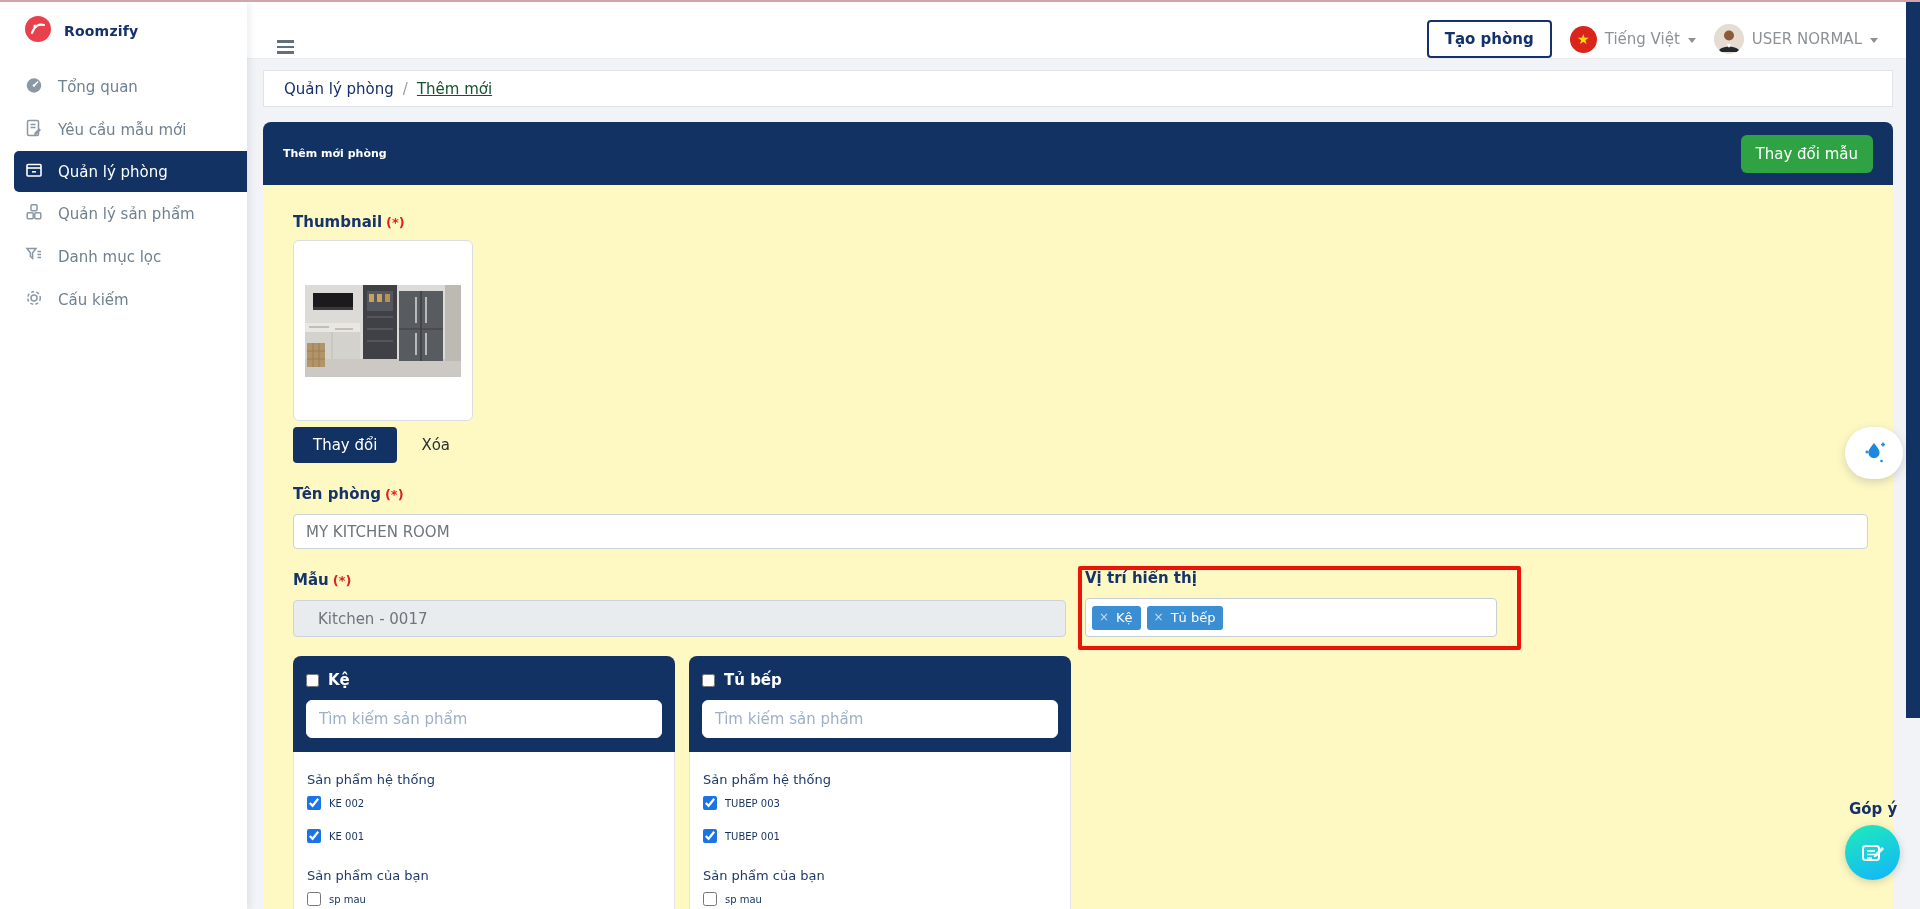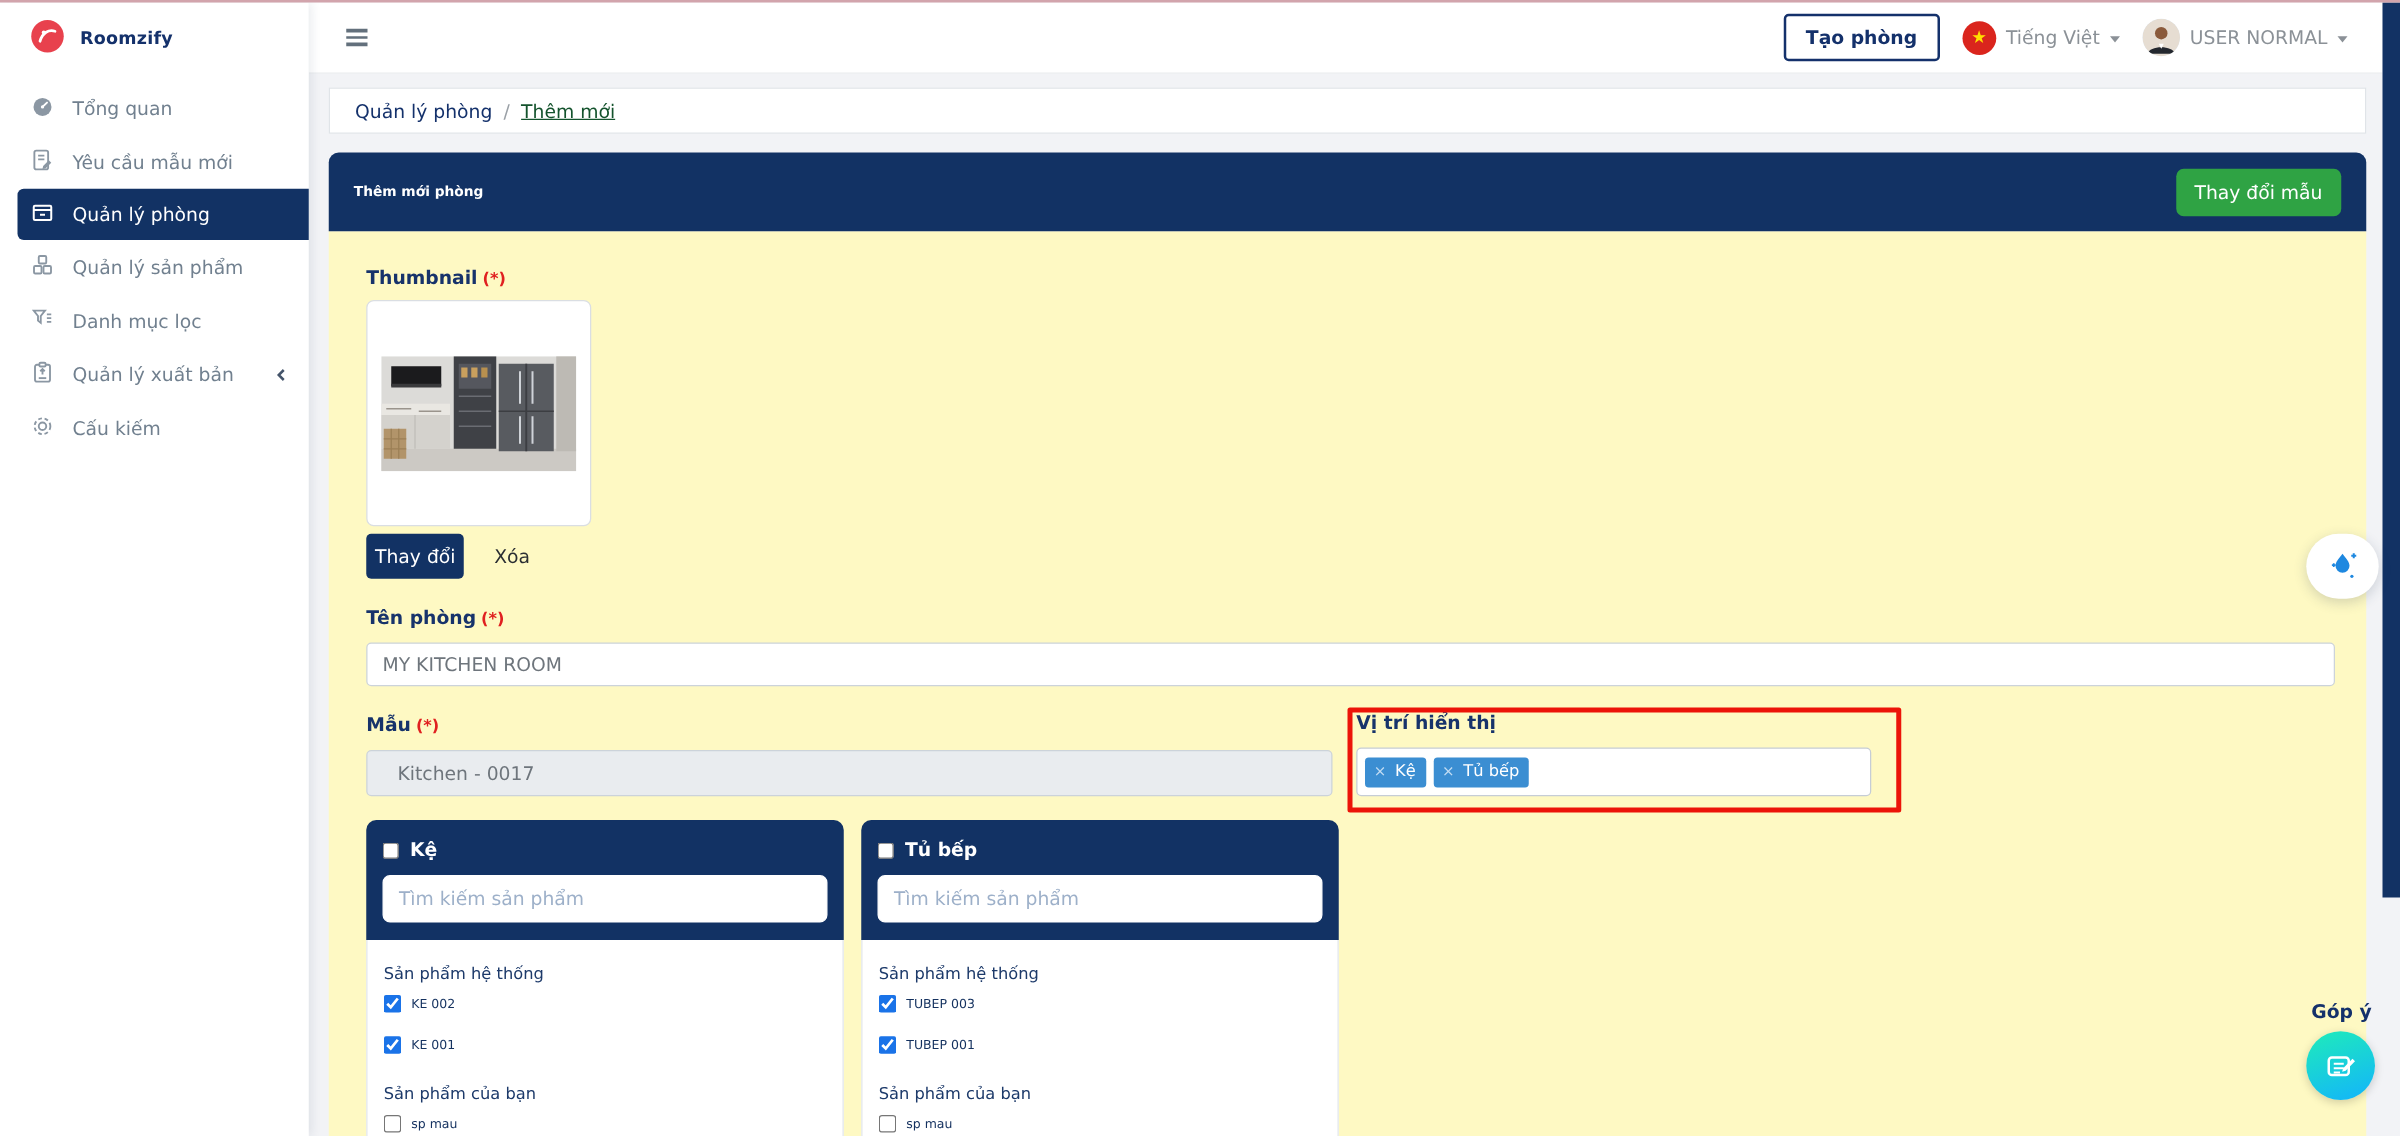--- a/index.html
+++ b/index.html
@@ -16,21 +16,21 @@
   .logo-text { color:#14316b; font-size:14px; font-weight:bold; letter-spacing:.2px; }
   .nav-item { position:relative; display:flex; align-items:center; gap:14px; height:43px;
               padding-left:24px; color:#71808f; font-size:15px; cursor:pointer; }
   .nav-item svg { flex:0 0 auto; }
   .nav-item.active { background:#123264; color:#fff; margin-left:14px; padding-left:10px;
                      border-radius:5px 0 0 5px; height:41px; }
   .nav-chevron { margin-left:auto; margin-right:16px; display:flex; align-items:center; color:#44546a; }
 
   
   .topbar { position:absolute; left:247px; top:2px; width:1659px; height:57px; background:#fff;
-            border-bottom:1px solid #e9ebee; display:flex; align-items:center; z-index:10; }
+            border-bottom:1px solid #e9ebee; display:flex; align-items:flex-end; z-index:10; }
   .hamburger { margin-left:26px; display:flex; flex-direction:column; gap:3px; cursor:pointer; padding:4px; }
   .hamburger i { display:block; width:17px; height:2.6px; background:#63707c; }
   .top-right { margin-left:auto; display:flex; align-items:center; gap:18px; margin-right:28px; }
   .create-btn { border:2px solid #14316b; background:#fff; color:#14316b; font-weight:bold;
                 font-size:15px; padding:8px 16px; border-radius:4px; cursor:pointer;
                 font-family:inherit; }
   .drop { display:flex; align-items:center; gap:8px; cursor:pointer; color:#8b9197; font-size:15px; }
   .flag { width:27px; height:27px; border-radius:50%; background:#da251d; display:flex;
           align-items:center; justify-content:center; color:#ffde00; font-size:14px; line-height:1; }
   .caret { width:0; height:0; border-left:4.5px solid transparent; border-right:4.5px solid transparent;
@@ -53,21 +53,21 @@
              padding:10px 15px; font-size:15px; cursor:pointer; font-family:inherit; }
   .card-body { position:absolute; left:263px; top:185px; width:1630px; height:776px; background:#fef9c3; z-index:4; }
 
   .flabel { position:absolute; font-size:15px; font-weight:bold; color:#17336b; }
   .req { color:#e02020; font-size:13px; font-weight:bold; margin-left:4px; }
 
   .thumb-box { position:absolute; left:30px; top:55px; width:180px; height:181px; background:#fff;
                border:1px solid #dadee3; border-radius:6px; display:flex; align-items:center;
                justify-content:center; }
   .thumb-actions { position:absolute; left:30px; top:242px; display:flex; align-items:center; gap:24px; }
-  .btn-navy { background:#123264; color:#fff; border:none; border-radius:4px; padding:9px 7px;
+  .btn-navy { background:#123264; color:#fff; border:none; border-radius:4px; padding:9px 20px;
               font-size:15px; cursor:pointer; font-family:inherit;text-align:right; }
   .btn-plain { background:transparent; border:none; color:#2b2f33; font-size:15px; cursor:pointer;
                font-family:inherit; }
 
   .text-input { position:absolute; border:1px solid #ccd3da; border-radius:4px; font-size:15px;
                 color:#6e757c; padding:0 12px; font-family:inherit; background:#fff; }
   #room-input { left:30px; top:329px; width:1575px; height:35px; }
   #tpl-input { left:30px; top:415px; width:773px; height:37px; background:#e9ecef;padding-left:24px; }
 
   .pos-input { position:absolute; left:822px; top:413px; width:412px; height:39px; background:#fff;
@@ -173,36 +173,20 @@
       <div class="nav-item">
         <span>
           <svg width="20" height="20" viewBox="0 0 20 20" fill="none" stroke="#8b97a3" stroke-width="1.5">
               <path d="M3 3.5h9l-3.4 4.3v5.5L6.4 11.5V7.8z"></path>
               <path d="M13.5 6.5h3.5M13.5 9.5h3.5M13.5 12.5h3.5"></path>
             </svg>
         </span>
         <span>Danh mục lọc</span>
       </div>
 
-      <div class="nav-item">
-        <span>
-          <svg width="20" height="20" viewBox="0 0 20 20" fill="none" stroke="#8b97a3" stroke-width="1.5">
-              <rect x="4" y="3.8" width="12" height="13.5" rx="1.5"></rect>
-              <rect x="7.5" y="2.2" width="5" height="3" rx="1" fill="#fff"></rect>
-              <path d="M10 7.2v4.4M8.2 9L10 7.2 11.8 9"></path>
-              <path d="M7 14.5h6"></path>
-            </svg>
-        </span>
-        <span>Quản lý xuất bản</span>
-        <span class="nav-chevron">
-          <svg width="12" height="12" viewBox="0 0 12 12" fill="none" stroke="#44546a" stroke-width="2">
-              <path d="M8 2L4 6l4 4"></path>
-            </svg>
-        </span>
-      </div>
 
       <div class="nav-item">
         <span>
           <svg width="20" height="20" viewBox="0 0 20 20" fill="none" stroke="#8b97a3" stroke-width="1.5">
               <circle cx="10" cy="10" r="3"></circle>
               <circle cx="10" cy="10" r="6.3" stroke-dasharray="3 2.2"></circle>
             </svg>
         </span>
         <span>Cấu kiếm</span>
       </div>

